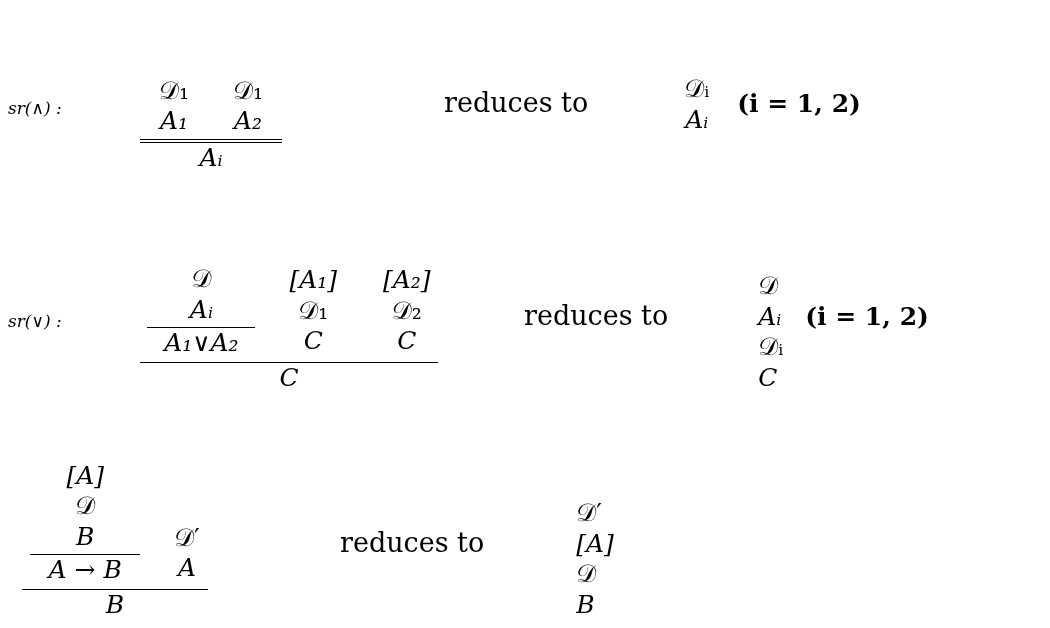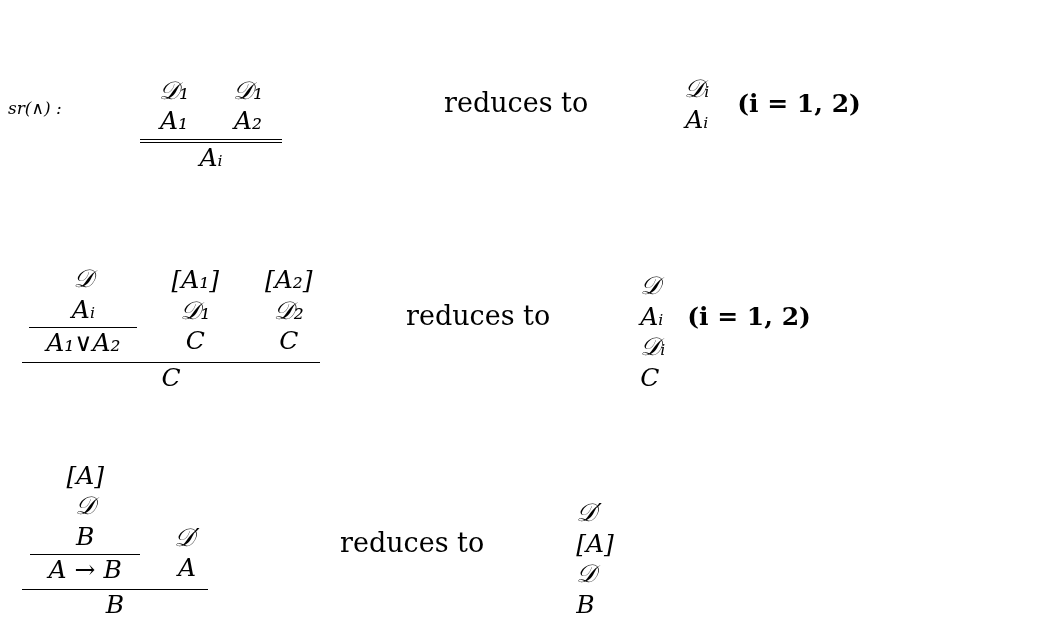--- a/index.html
+++ b/index.html
@@ -20,21 +20,20 @@
     height: 628px;
   }
 
   
   .math {
     font-family: "DejaVu Serif", serif;
     font-style: italic;
   }
   .cal {
     font-family: "DejaVu Serif", serif;
-    font-style: italic;
   }
 
   
   .rule-row {
     position: absolute;
     display: flex;
     align-items: flex-end;
   }
 
   .rule-label {
@@ -126,20 +125,21 @@
         <span class="cal">𝒟ᵢ</span>
         <span class="math">Aᵢ</span>
       </div>
     </div>
 
     <div class="cond" style="margin-left:28px; margin-bottom:55px;">(i = 1, 2)</div>
   </div>
 
   <div class="rule-row" style="left:8px; top:218px; height:175px; align-items:flex-end;">
 
+    <div class="rule-label math" style="margin-bottom:62px; width:118px;">sr(∨) :</div>
 
     <div class="deriv" style="margin-left:14px;">
       <div class="stack">
         <div class="premises" style="align-items:flex-end;">
 
           <div class="col">
             <span class="cal">𝒟</span>
             <span class="math">Aᵢ</span>
             <span class="hbar" style="width:108px; margin-top:2px;"></span>
             <span class="math">A₁∨A₂</span>

